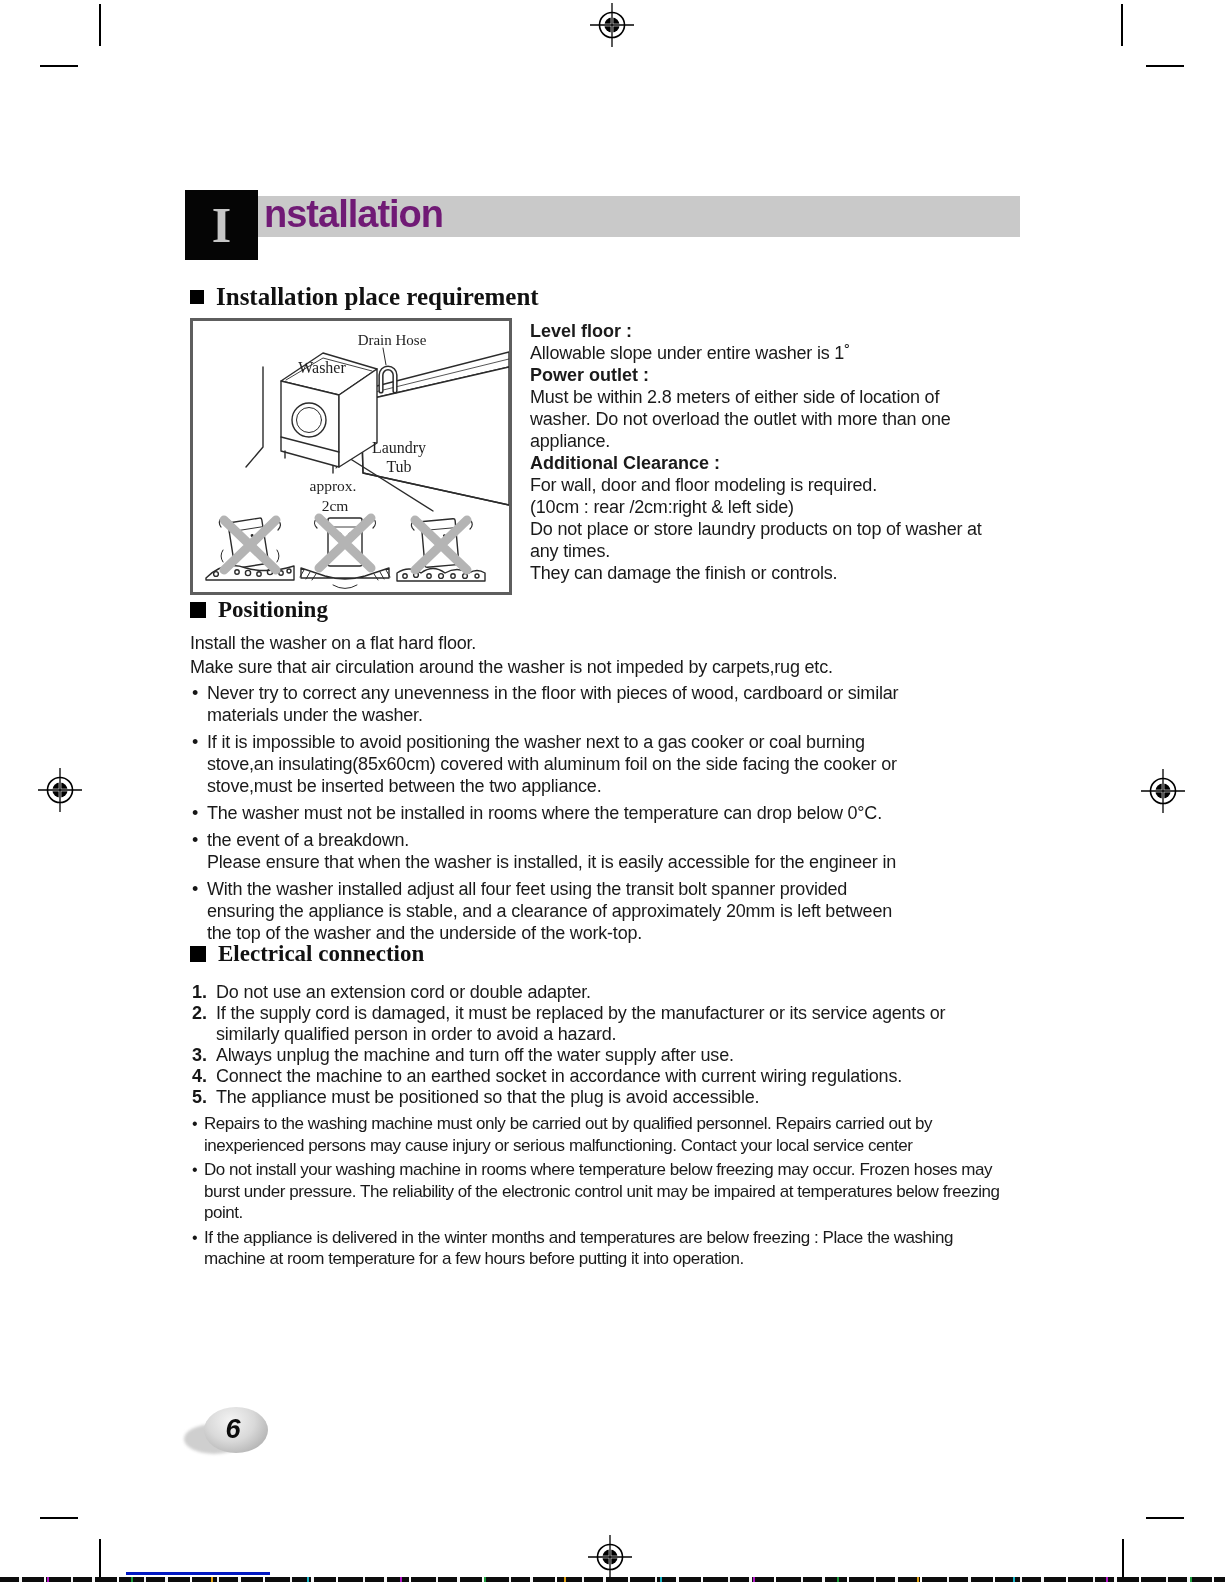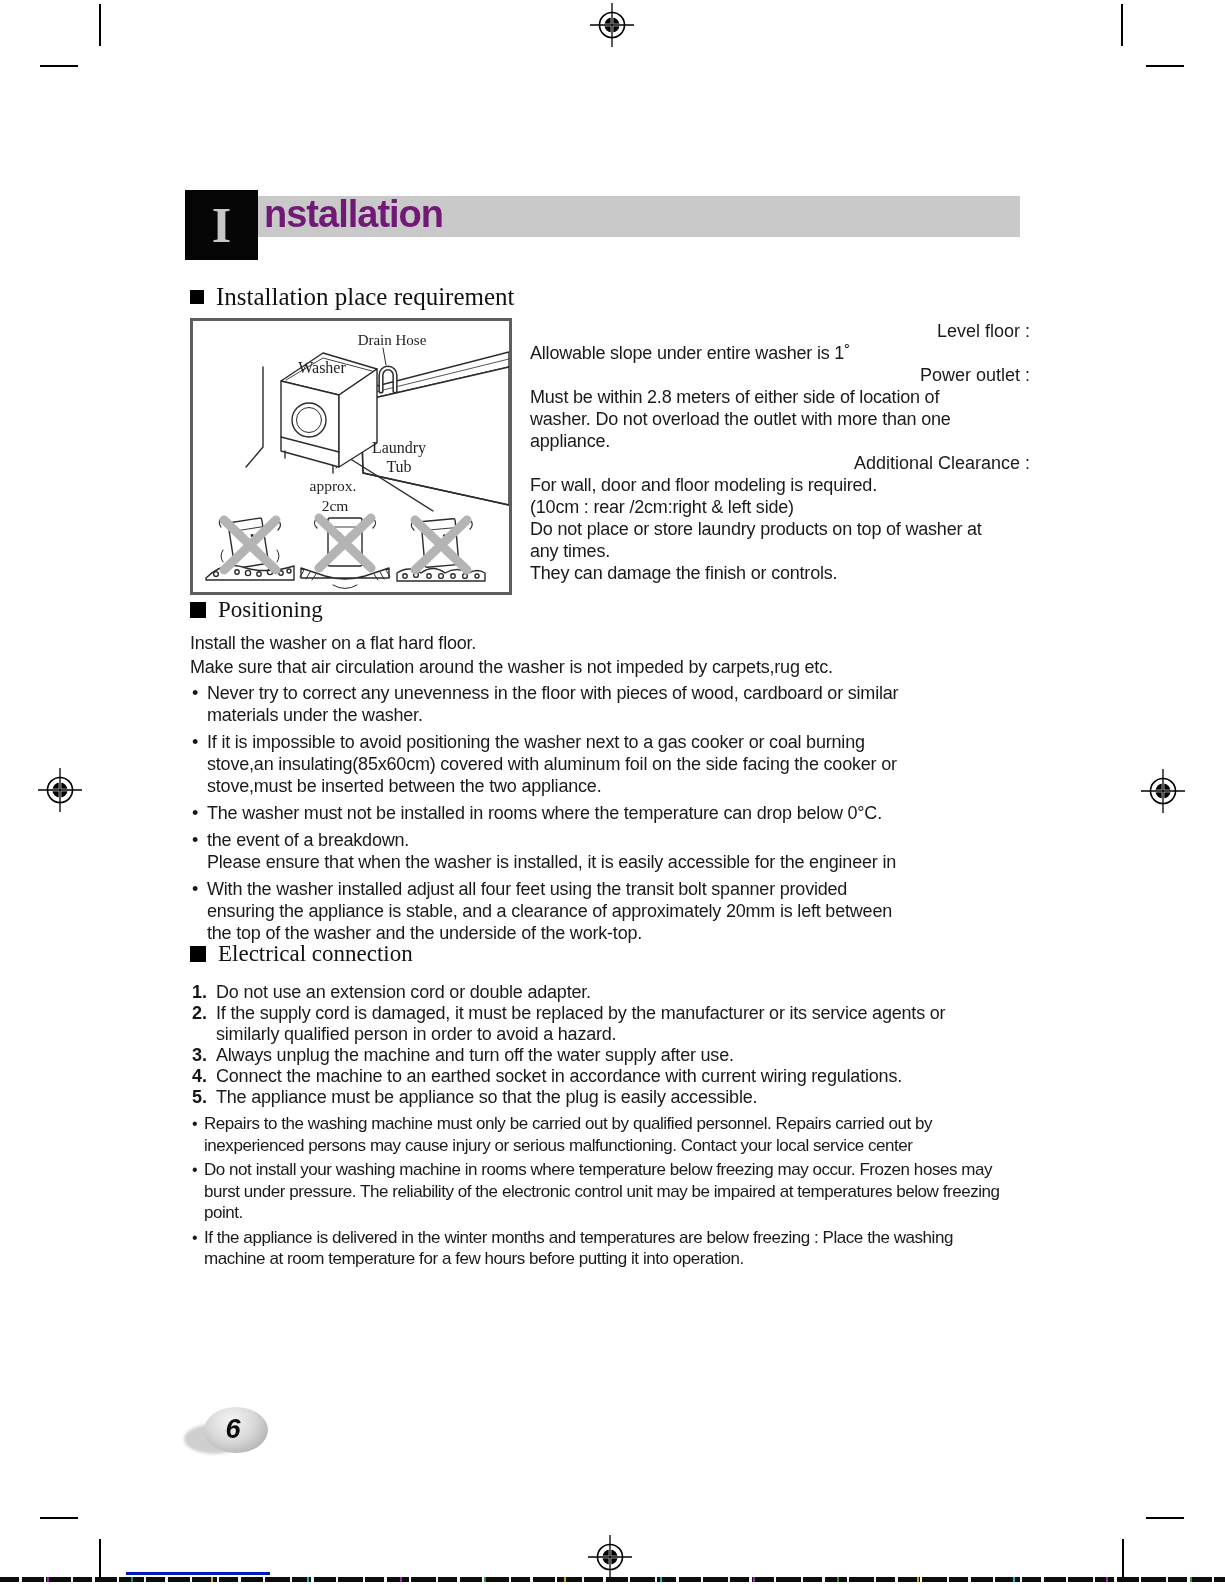--- a/index.html
+++ b/index.html
@@ -12,33 +12,33 @@
   .crop{position:absolute;background:#000;}
   
   .reg{position:absolute;width:46px;height:46px;}
   
   .hbar{position:absolute;left:190px;top:196px;width:830px;height:41px;background:#c9c9c9;}
   .hbox{position:absolute;left:185px;top:190px;width:73px;height:70px;background:#050505;
         display:flex;align-items:center;justify-content:center;}
   .hbox span{font-family:"Liberation Serif",serif;font-weight:bold;font-size:50px;color:#c6c6c6;line-height:1;}
   .htitle{position:absolute;left:264px;top:193px;font-size:38px;font-weight:bold;color:#701a75;letter-spacing:-1px;}
   
-  .h2{position:absolute;left:190px;font-family:"Liberation Serif",serif;font-weight:normal;color:#111;
+  .h2{position:absolute;left:190px;font-family:"Liberation Serif",serif;font-weight:bold;color:#111;
       display:flex;align-items:center;}
   .sq{display:inline-block;background:#000;margin-right:12px;}
   .h2.small{font-size:25px;}
   .h2.small .sq{width:14px;height:14px;}
   .h2.big{font-size:23px;}
   .h2.big .sq{width:16px;height:16px;}
   
   .figbox{position:absolute;left:190px;top:318px;width:316px;height:271px;border:3px solid #5e5e5e;background:#fff;}
   .fig text{font-family:"Liberation Serif",serif;fill:#1f1f1f;stroke:none;}
   
   .line{white-space:nowrap;font-size:18px;line-height:22px;letter-spacing:-0.2px;color:#1a1a1a;}
-  .line.b{font-weight:normal;letter-spacing:0;text-align:right;}
+  .line.b{font-weight:bold;letter-spacing:0;}
   .spec{position:absolute;left:530px;top:320px;width:500px;}
   .intro{position:absolute;left:190px;top:631px;}
   .intro .line{line-height:24px;}
   .blist{position:absolute;left:192px;}
   .bitem{display:flex;margin-bottom:5px;}
   .bu{width:15px;flex:0 0 15px;font-size:18px;line-height:22px;}
   .nlist{position:absolute;left:192px;top:982px;}
   .nitem{display:flex;}
   .nitem .line{line-height:21px;}
   .nn{width:24px;flex:0 0 24px;font-weight:bold;font-size:18px;line-height:21px;}
@@ -309,21 +309,21 @@
   </div>
   <div class="nitem">
     <span class="nn">4.</span>
     <div>
         <div class="line">Connect the machine to an earthed socket in accordance with current wiring regulations.</div>
       </div>
   </div>
   <div class="nitem">
     <span class="nn">5.</span>
     <div>
-        <div class="line">The appliance must be appliance so that the plug is easily accessible.</div>
+        <div class="line">The appliance must be positioned so that the plug is avoid accessible.</div>
       </div>
   </div>
 </div>
 
 <div class="elist">
   <div class="bitem">
     <span class="bu">•</span>
     <div>
       <div class="line">Repairs to the washing machine must only be carried out by qualified personnel. Repairs carried out by</div>
       <div class="line">inexperienced persons may cause injury or serious malfunctioning. Contact your local service center</div>

